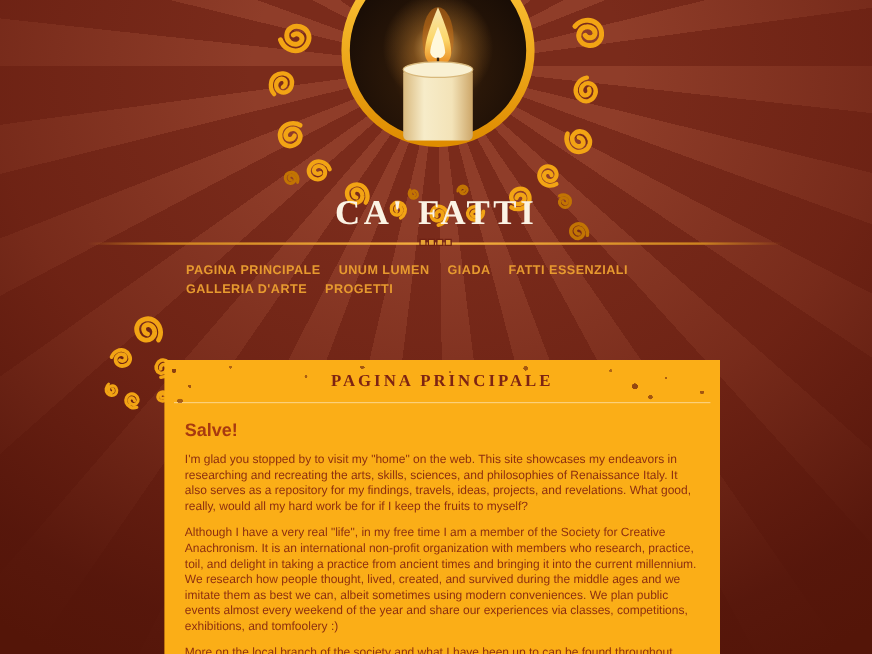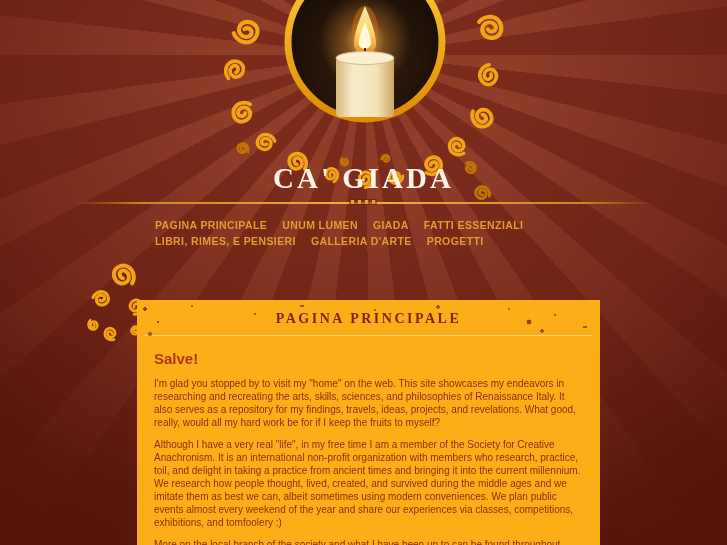--- a/index.html
+++ b/index.html
@@ -151,41 +151,40 @@
     </g>
     <g stroke="#C27403">
       <use href="#sw" transform="translate(28 191) rotate(240) scale(0.55)" stroke-width="4.6"></use>
       <use href="#sw" transform="translate(253 208) rotate(200) scale(-0.55 0.55)" stroke-width="4.6"></use>
       <use href="#sw" transform="translate(268 236) rotate(230) scale(0.7)" stroke-width="4.2"></use>
       <use href="#sw" transform="translate(130 200) rotate(80) scale(0.4)" stroke-width="5"></use>
       <use href="#sw" transform="translate(170 200) rotate(140) scale(-0.4 0.4)" stroke-width="5"></use>
     </g>
   </svg>
 
-  <div class="site-title">CA' GIADA</div>
+  <div class="site-title">CA' FATTI</div>
 
   <div class="title-divider">
     <div class="line"></div>
     <div class="dots">
         <i></i>
         <i></i>
         <i></i>
         <i></i>
       </div>
   </div>
 
   <nav class="main-nav">
     <div class="nav-row">
       <a class="nav-link">PAGINA PRINCIPALE</a>
       <a class="nav-link">UNUM LUMEN</a>
       <a class="nav-link">GIADA</a>
       <a class="nav-link">FATTI ESSENZIALI</a>
     </div>
     <div class="nav-row">
-      <a class="nav-link">LIBRI, RIMES, E PENSIERI</a>
       <a class="nav-link">GALLERIA D'ARTE</a>
       <a class="nav-link">PROGETTI</a>
     </div>
   </nav>
 
   <svg class="corner-swirls" viewBox="0 0 80 95" width="80" height="95">
     <g stroke="#F2A414" fill="none">
       <use href="#sw" transform="translate(40 20) rotate(250) scale(1.05)" stroke-width="3.8"></use>
       <use href="#sw" transform="translate(16 41) rotate(160) scale(-0.75 0.75)" stroke-width="4.2"></use>
       <use href="#sw" transform="translate(50 48) rotate(310) scale(0.7)" stroke-width="4.2"></use>

